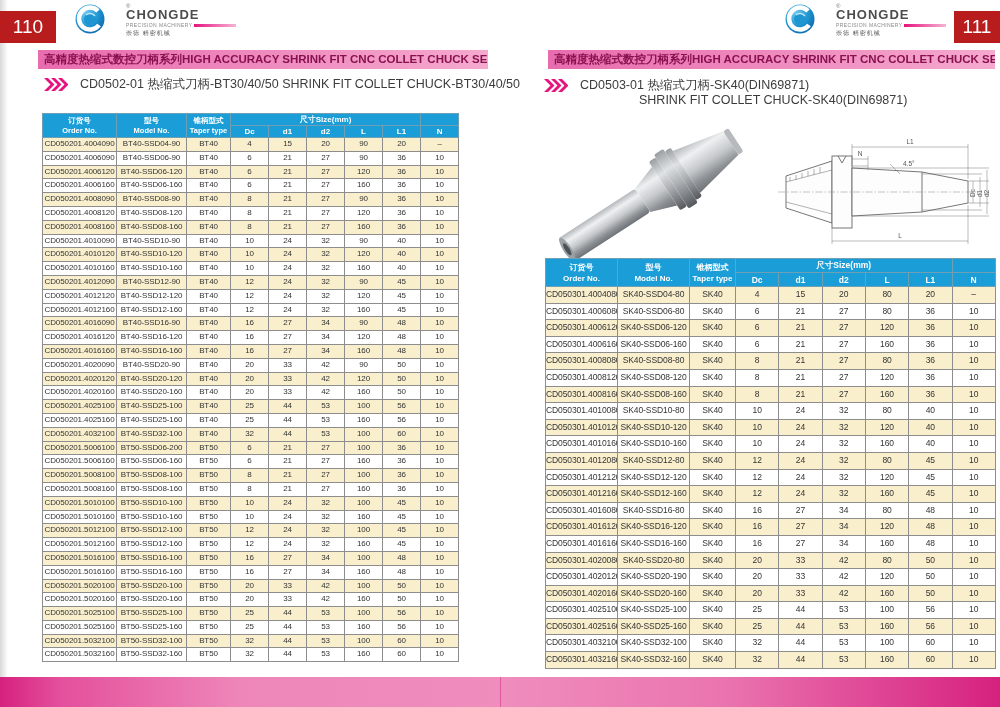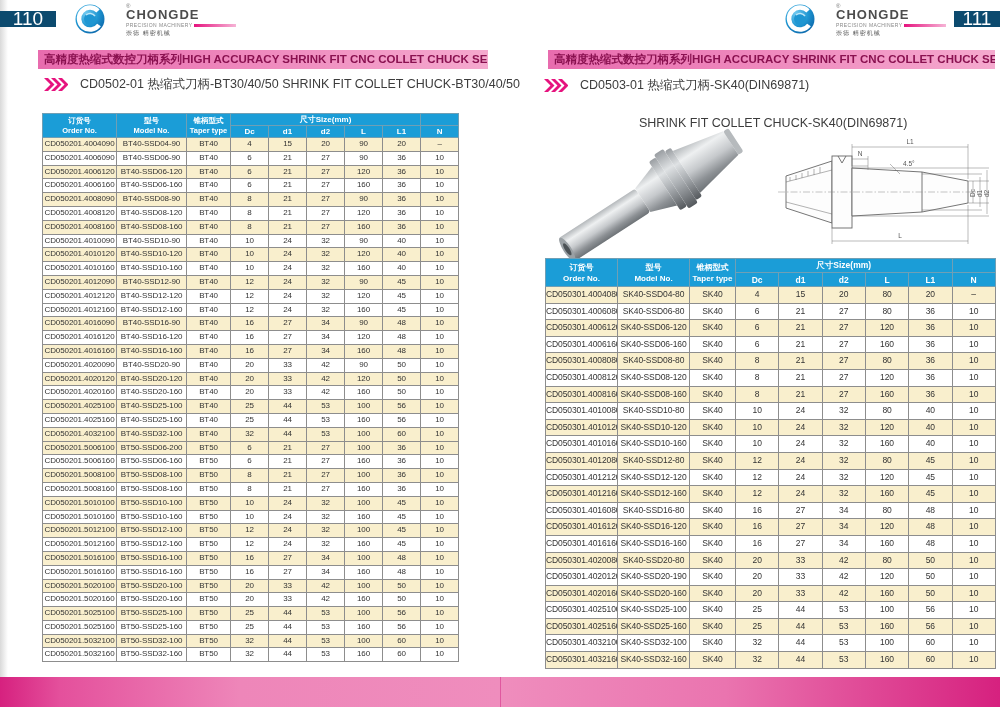--- a/index.html
+++ b/index.html
@@ -4,21 +4,21 @@
 <style>
   html,body{margin:0;padding:0;background:#ffffff;}
   .spread{position:relative;width:1000px;height:707px;background:#fff;overflow:hidden;
           font-family:"Liberation Sans",sans-serif;color:#333;}
   .scan-edge{position:absolute;left:0;top:0;width:8px;height:677px;
              background:linear-gradient(90deg,rgba(120,120,120,.28),rgba(120,120,120,0));z-index:9;}
   .page{position:absolute;top:0;width:500px;height:707px;}
   .page-left{left:0;} .page-right{left:500px;}
 
   
-  .pagenum{position:absolute;top:11px;height:16px;background:#0c4a6e;color:#fff;
+  .pagenum{position:absolute;top:11px;height:32px;background:#b91c1c;color:#fff;
            font-size:19px;display:flex;align-items:center;justify-content:center;z-index:10;}
   .pn-left{left:0;width:56px;} .pn-right{right:0;width:46px;}
 
   
   .logo{position:absolute;top:3px;display:flex;gap:20px;align-items:flex-start;}
   .page-left .logo{left:74px;} .page-right .logo{left:284px;}
   .logo-text{position:relative;padding-top:6px;}
   .logo-reg{position:absolute;top:0;left:0;font-size:6px;color:#777;}
   .logo-name{font-size:13px;font-weight:bold;color:#4d4d4d;letter-spacing:1px;line-height:12px;}
   .logo-sub{display:flex;align-items:center;gap:2px;margin-top:1px;}
@@ -31,21 +31,21 @@
           background:linear-gradient(90deg,#e86cae,#f5a9ce);
           color:#8a1150;font-size:11.5px;font-weight:bold;white-space:nowrap;overflow:hidden;}
   .page-left .banner{left:38px;width:444px;}
   .page-right .banner{left:48px;width:441px;}
 
   
   .title-row{position:absolute;display:flex;gap:12px;align-items:flex-start;}
   .page-left .title-row{left:44px;top:77px;}
   .page-right .title-row{left:44px;top:78px;}
   .title-text{font-size:12.5px;color:#3c3c3c;line-height:15px;white-space:nowrap;}
-  .title-line2{margin-left:59px;margin-top:23px;}
+  .title-line2{margin-left:59px;}
   .chev{margin-top:1px;flex:0 0 auto;}
 
   
   table.spec{border-collapse:collapse;table-layout:fixed;position:absolute;background:#fff;}
   table.spec th,table.spec td{border:1px solid #8d8d8d;text-align:center;padding:0;overflow:hidden;white-space:nowrap;}
   table.spec thead th{background:#1b9dd7;color:#fff;font-weight:bold;border-color:#6f9fb5;margin-top:40px;}
   table.spec td{color:#333;background:#fff;}
   table.spec tr.hl td{background:#f9efcd;}
   .th-dual div{line-height:10px;}
 

